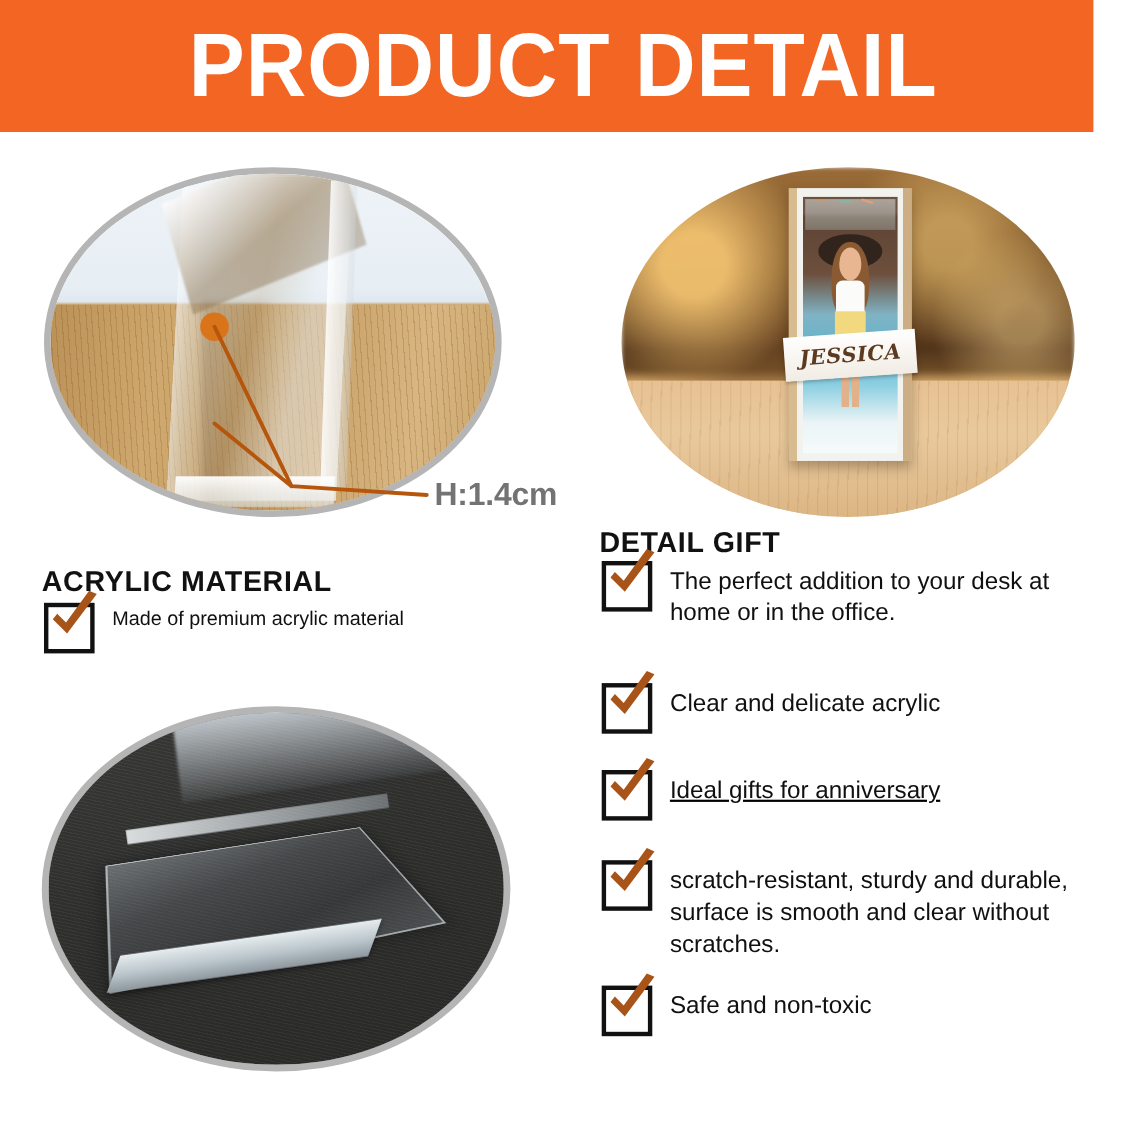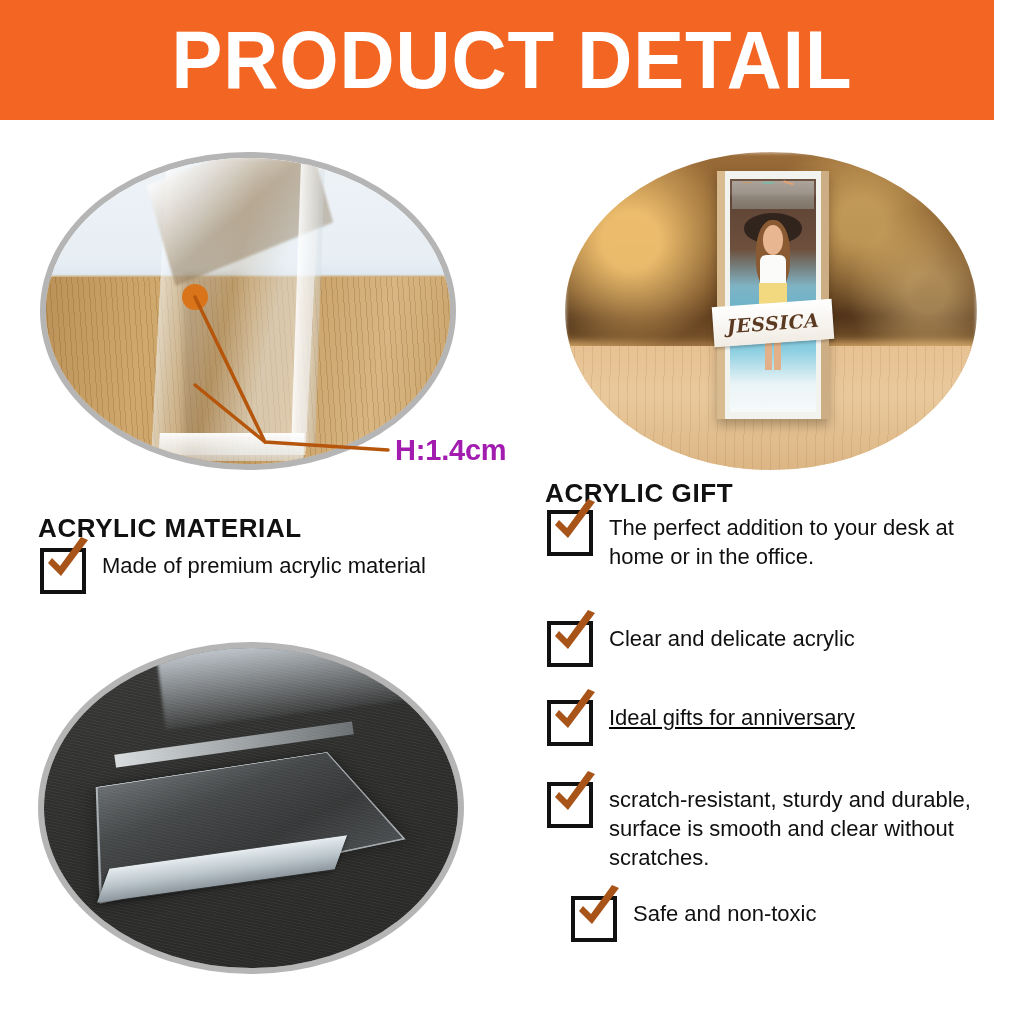--- a/index.html
+++ b/index.html
@@ -361,21 +361,21 @@
     width: 400px;
     height: 230px;
     pointer-events: none;
   }
   .callout-label {
     position: absolute;
     left: 395px;
     top: 434px;
     font-size: 29px;
     font-weight: bold;
-    color: #a21caf;
+    color: #737373;
     letter-spacing: -0.2px;
     white-space: nowrap;
   }
 
   
   .section-heading {
     position: absolute;
     font-size: 26px;
     font-weight: bold;
     color: #111111;
@@ -408,27 +408,27 @@
     overflow: visible;
   }
   .item-text {
     font-size: 22px;
     line-height: 1.32;
     color: #101010;
     max-width: 430px;
     padding-top: 3px;
   }
   #item-acrylic-0 { left: 40px; top: 548px; }
-  #item-acrylic-0 .item-text { max-width: 470px; font-size: 22px; }
+  #item-acrylic-0 .item-text { max-width: 470px; font-size: 18px; }
 
   #item-gift-0 { left: 547px; top: 510px; }
   #item-gift-1 { left: 547px; top: 621px; }
   #item-gift-2 { left: 547px; top: 700px; text-decoration: underline; }
   #item-gift-3 { left: 547px; top: 782px; }
-  #item-gift-4 { left: 547px; top: 896px; margin-left: 24px; }
+  #item-gift-4 { left: 547px; top: 896px; }
 </style>
 </head>
 <body>
 
 <div id="page">
 
   <div class="banner"></div>
   <div class="banner-title">PRODUCT DETAIL</div>
 
   <div class="oval oval-ring" id="photo-acrylic-edge">
@@ -478,21 +478,21 @@
 
   <div class="check-item" id="item-acrylic-0">
     <div class="checkbox">
       <svg class="tick" viewBox="0 0 54 54">
         <path d="M7 27 L20 40 L47 4 L40 1 L19 30 L11 22 Z" fill="#a85418"></path>
       </svg>
     </div>
     <div class="item-text">Made of premium acrylic material</div>
   </div>
 
-  <div class="section-heading" id="heading-gift">ACRYLIC GIFT</div>
+  <div class="section-heading" id="heading-gift">DETAIL GIFT</div>
 
   <div class="check-item" id="item-gift-0">
     <div class="checkbox">
       <svg class="tick" viewBox="0 0 54 54">
         <path d="M7 27 L20 40 L47 4 L40 1 L19 30 L11 22 Z" fill="#a85418"></path>
       </svg>
     </div>
     <div class="item-text">The perfect addition to your desk at home or in the office.</div>
   </div>
 

